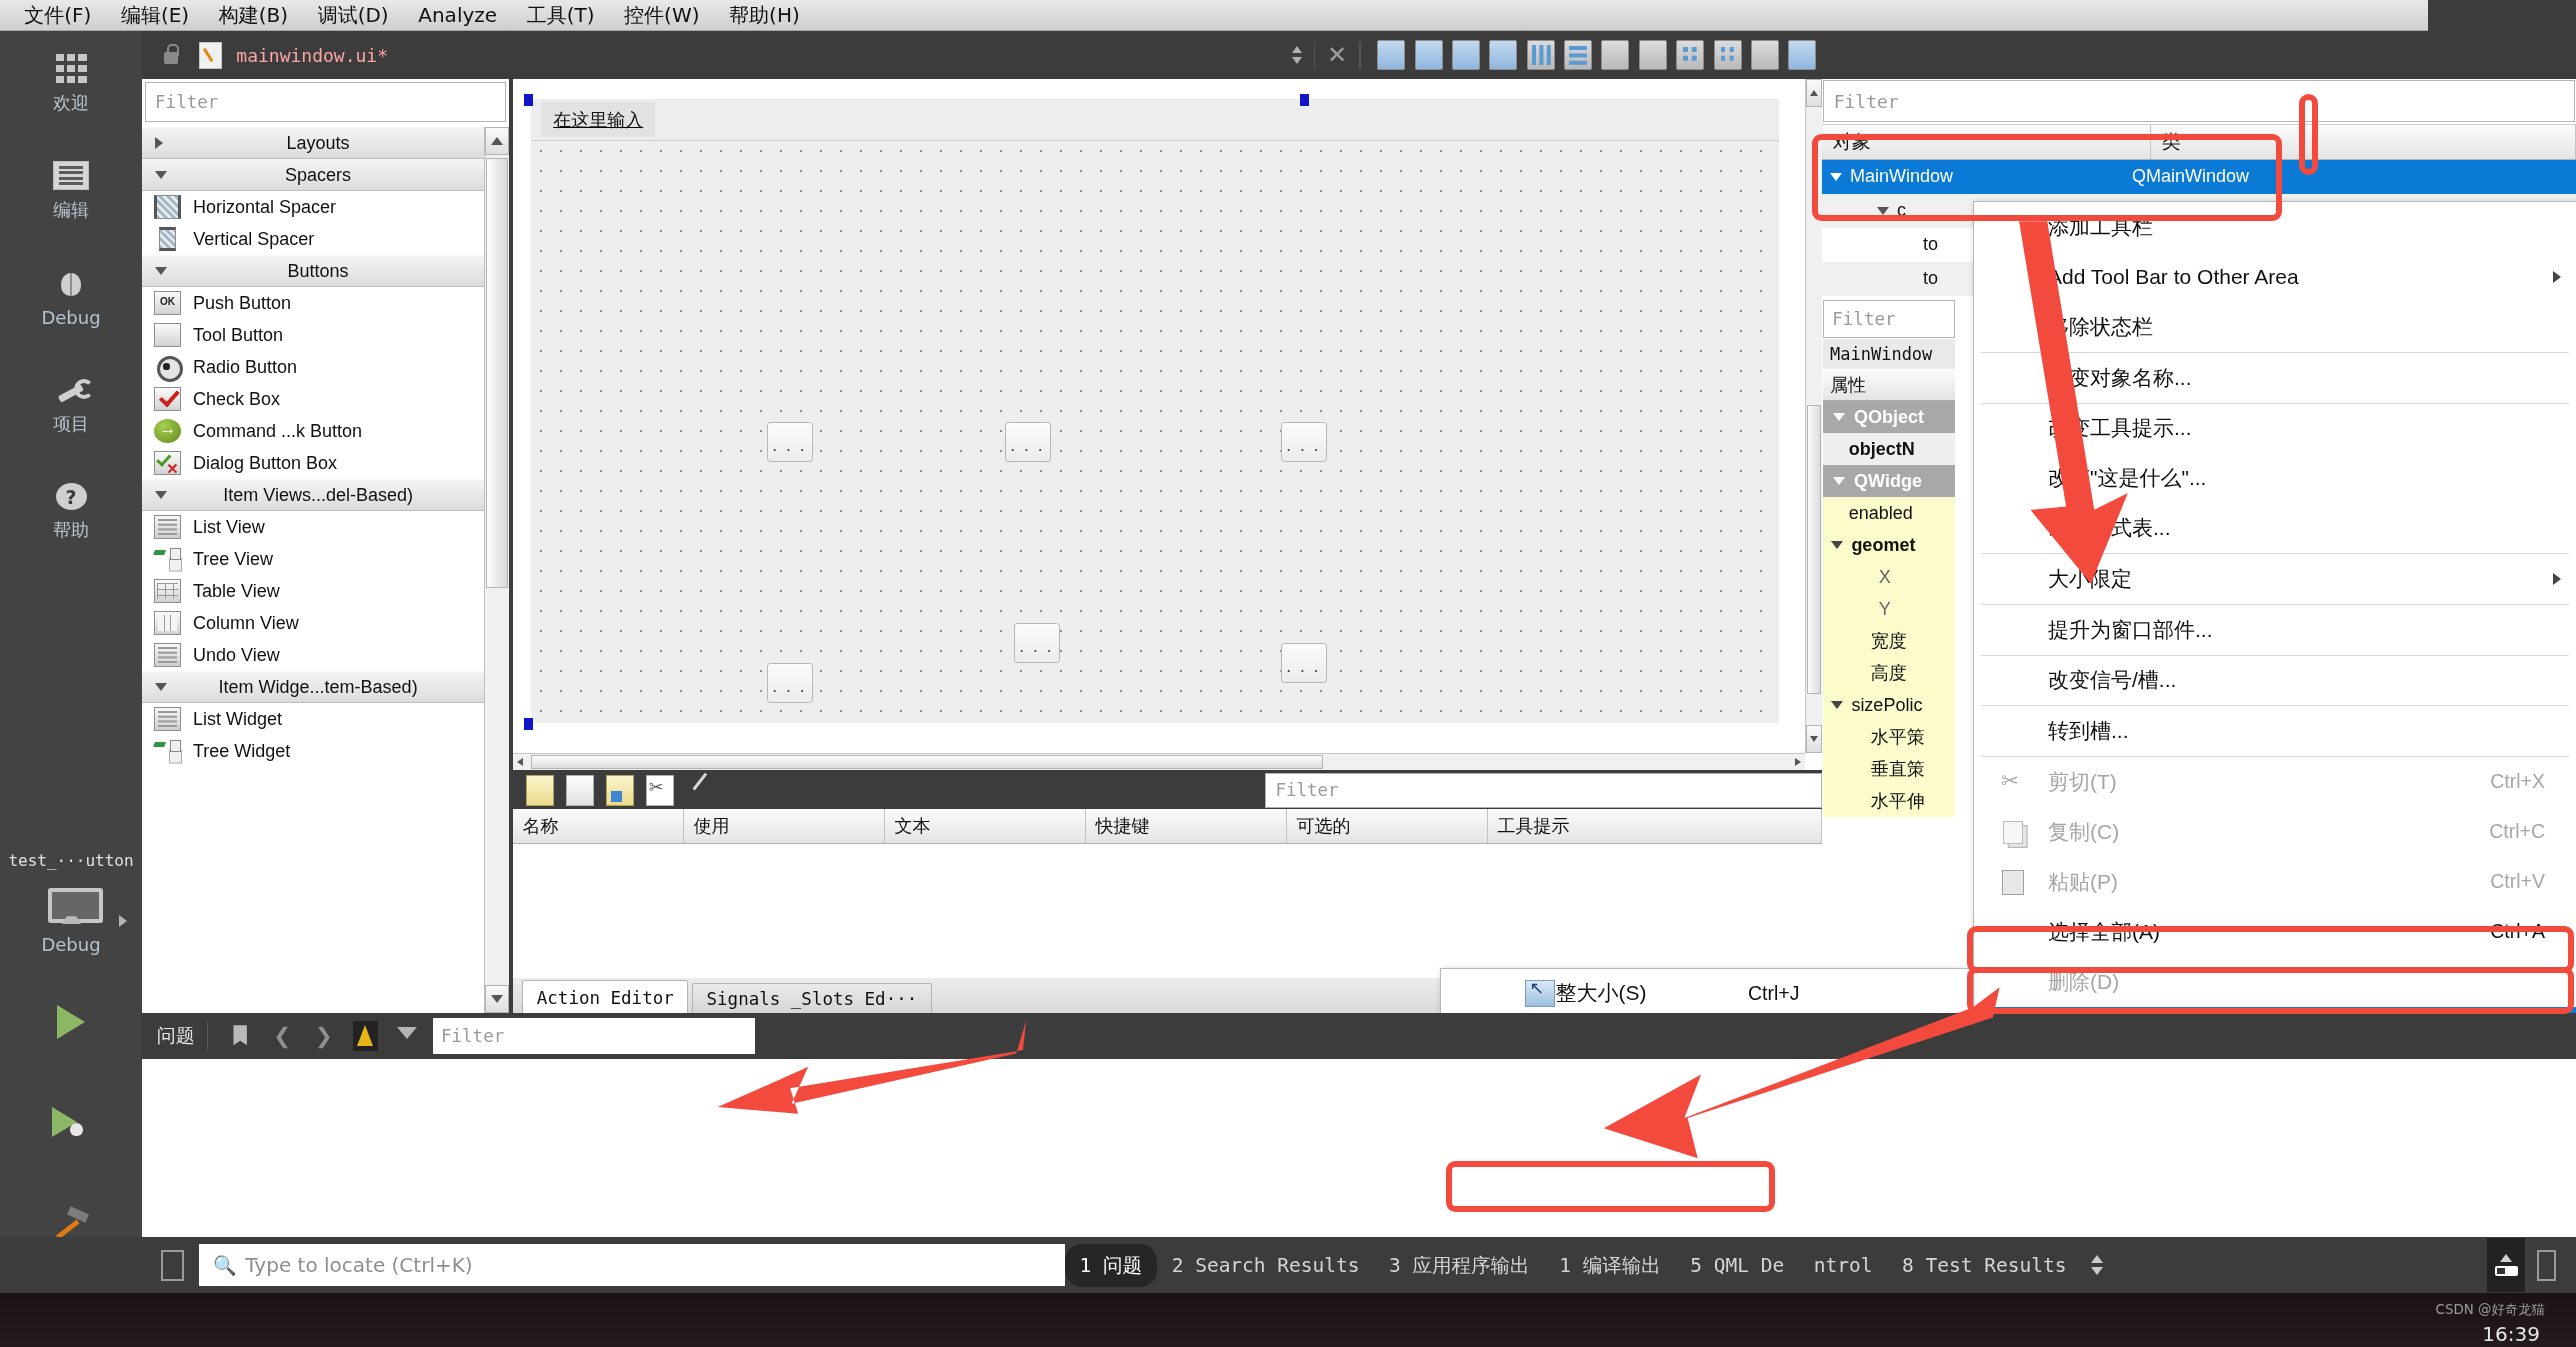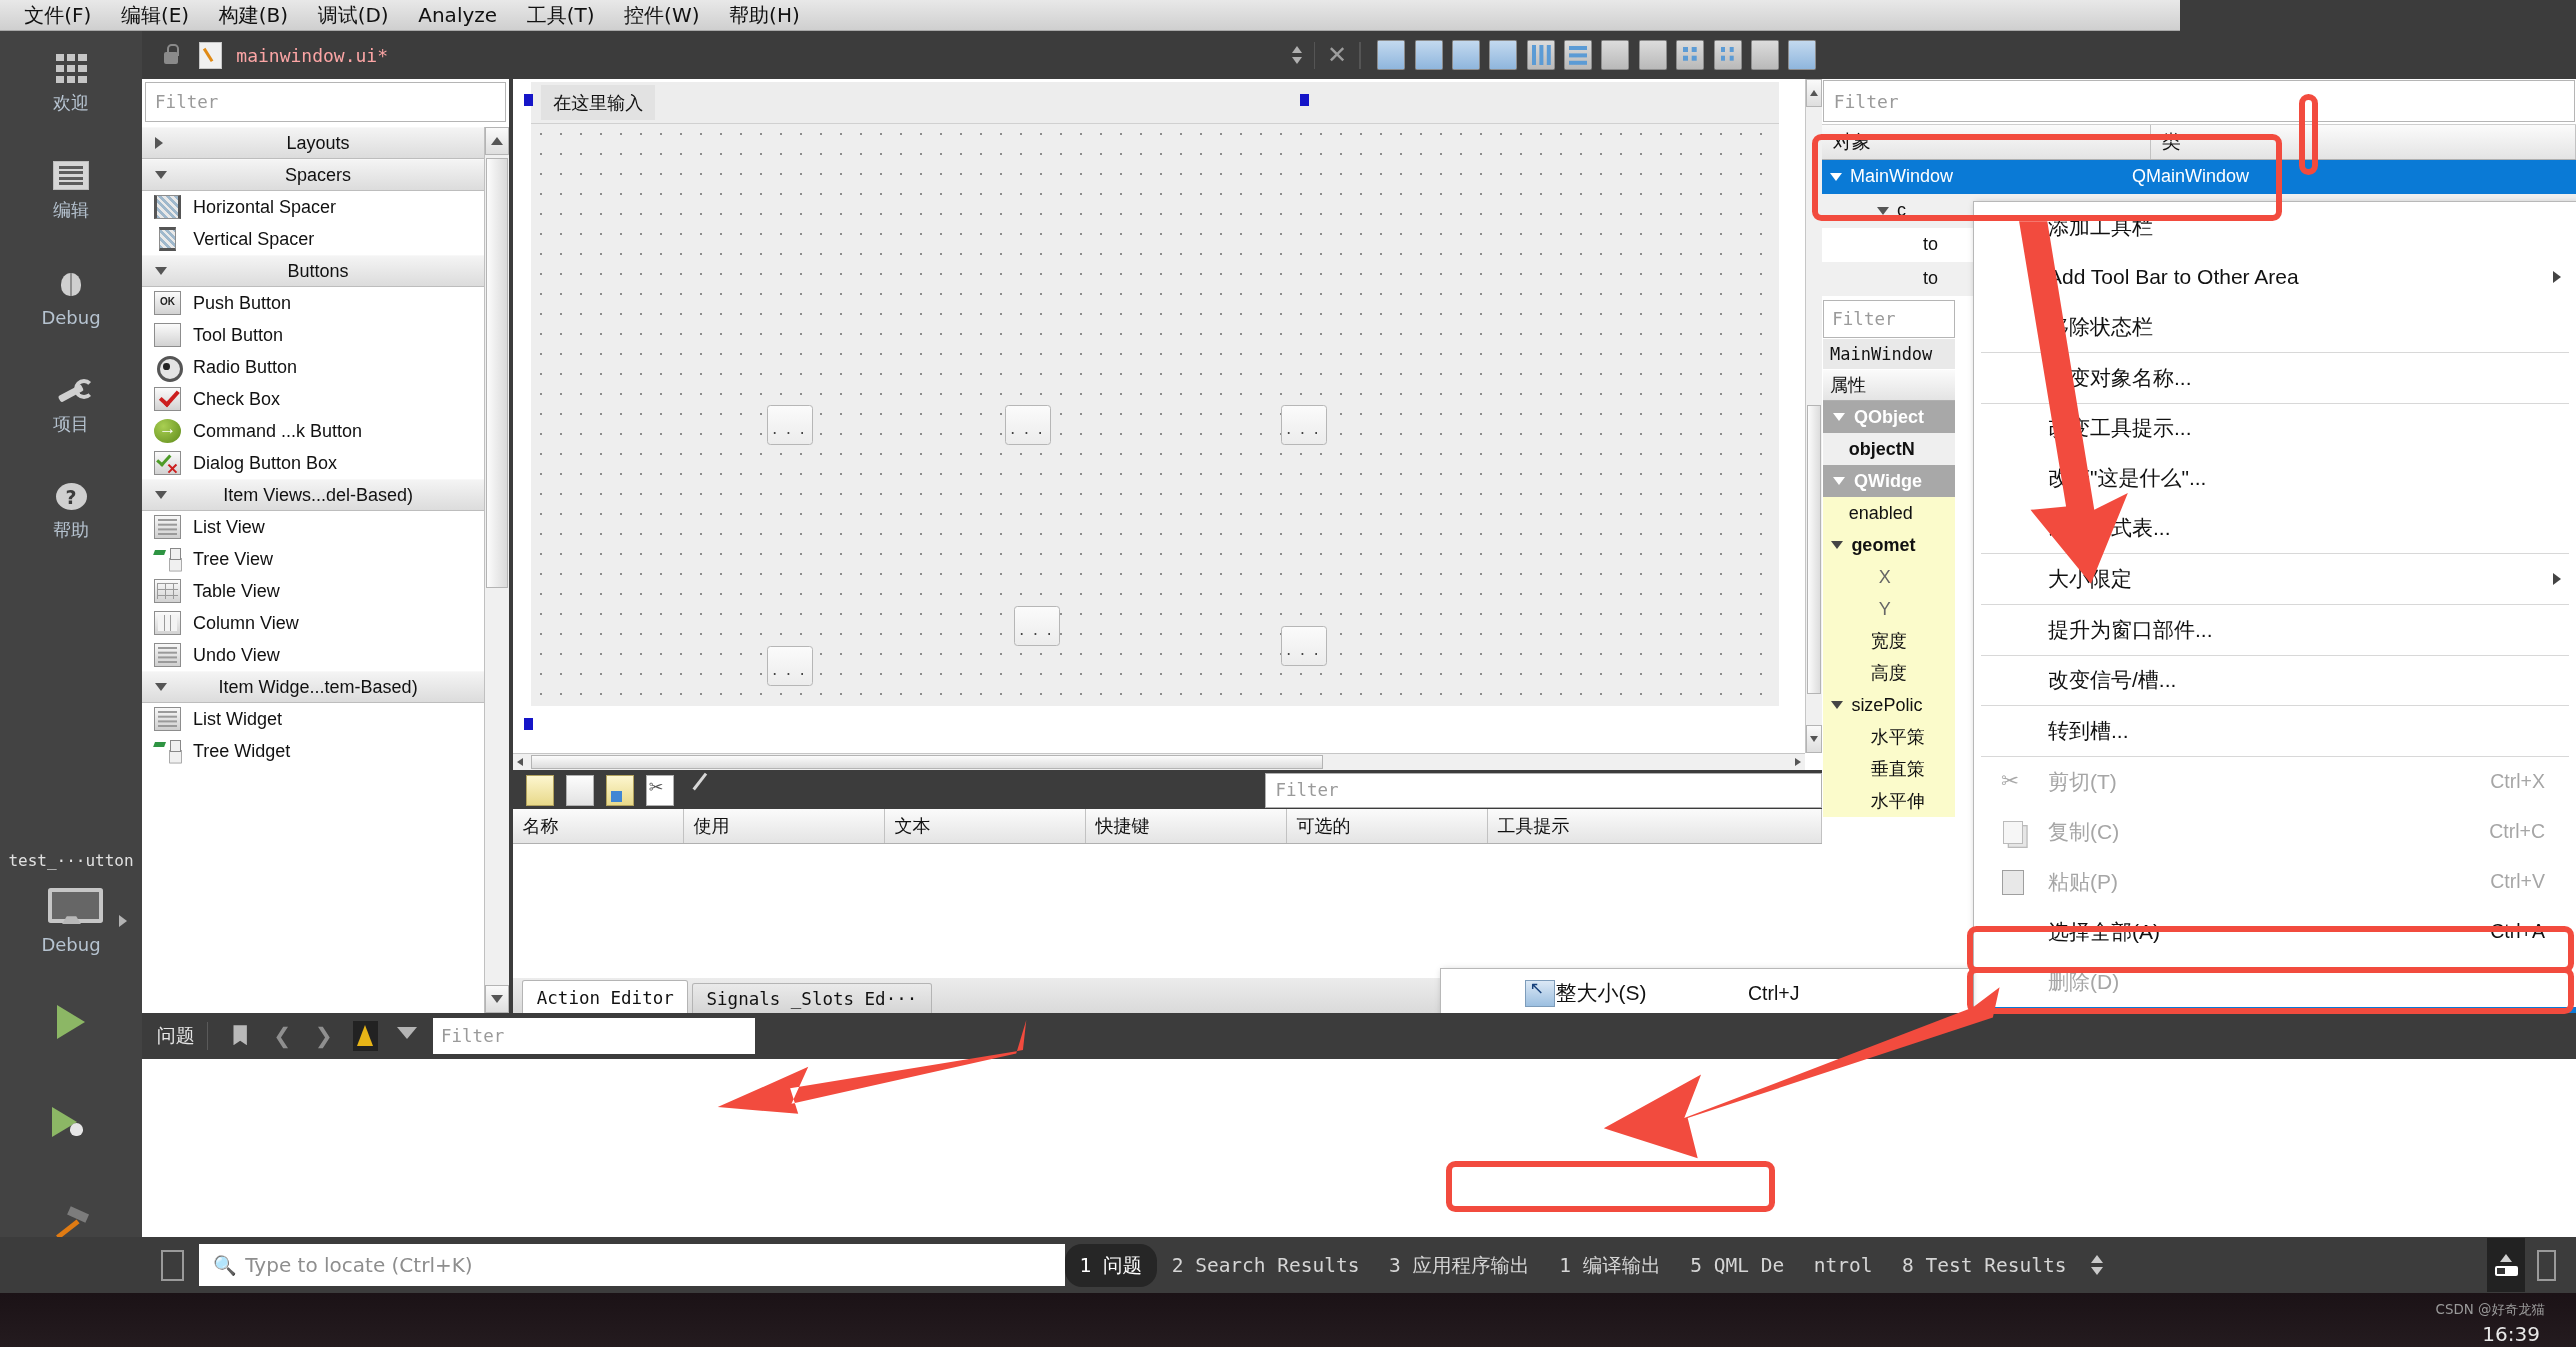--- a/index.html
+++ b/index.html
@@ -1,20 +1,20 @@
 <!DOCTYPE html>
 <html style="font-size:10.7px"><head>
 <meta charset="utf-8">
 <style>
   * { box-sizing: border-box; margin:0; padding:0; }
   html,body { width:2576px; height:1348px; overflow:hidden; background:#3c3c3c;
     font-family:"Liberation Sans", sans-serif; }
 
   
-  #menubar { position:absolute; left:0; top:0; width:2180px; height:31px;
+  #menubar { position:absolute; left:0; top:0; width:2428px; height:31px;
     background:linear-gradient(#e8e8e8,#cfcfcf); display:flex; align-items:center;
     padding-left:9.4px; border-bottom:0.7px solid #a8a8a8; }
   .menu-item { font-size:20px; color:#111; padding:0 14.8px; white-space:nowrap;
     font-family:"DejaVu Sans", sans-serif; }
 
   
   #modebar { position:absolute; left:0; top:31px; width:142px; height:1250px;
     background:#434343; }
   .mode { position:relative; width:142px; height:107px; display:flex; flex-direction:column;
     align-items:center; justify-content:center; color:#b9c6d1; font-size:18px;
@@ -137,22 +137,22 @@
       linear-gradient(to bottom,#9a9a9a 1.3px,transparent 1.3px) 0 0/100% 6px;}
   .ic.colv:after{content:"";position:absolute;left:3.4px;top:2.7px;right:3.4px;bottom:2.7px;
     background:linear-gradient(to right,#f4f4f4 32%,#9a9a9a 32% 36%,#f4f4f4 36% 64%,#9a9a9a 64% 68%,#f4f4f4 68%);}
   .wb-scrollbar { position:absolute; right:0; top:48px; width:25.5px; bottom:0; background:#f0f0f0; border-left:0.7px solid #c0c0c0; }
   .wb-thumb { position:absolute; left:1.3px; right:1.3px; top:31px; height:430px; background:linear-gradient(to right,#fcfcfc,#dadada); border:0.7px solid #b4b4b4; }
   .sb-arrow { height:28px; display:flex; align-items:center; justify-content:center; background:linear-gradient(#fafafa,#dedede); border:0.7px solid #b4b4b4; }
   .sb-arrow.bot { position:absolute; bottom:0; left:0; right:0; }
 
   
   #canvaswrap { position:absolute; left:513px; top:79px; width:1309px; height:691px; background:#fff; }
-  #formcanvas { position:absolute; left:17.5px; top:3px; width:1248px; height:624px;
-    background:#eeeeee; }
+  #formcanvas { position:absolute; left:17.5px; top:20px; width:1248px; height:624px;
+    background:#eeeeee;text-decoration:underline; }
   #menubarstrip { height:42px; background:#ededed; border-bottom:0.7px solid #d0d0d0; display:flex; align-items:center; }
   #typehere { background:#e2e2e2; color:#111; font-size:18px; padding:5.4px 12px; margin-left:10.7px;
     font-family:"DejaVu Sans", sans-serif; }
   #dotgrid { position:absolute; left:0; right:0; top:42px; bottom:0;
     background-image:radial-gradient(#8d8d8d 0.9px, transparent 1.1px);
     background-size:20px 20px; }
   .ph-btn { position:absolute; width:46px; height:40px; background:linear-gradient(#fbfbfb,#ececec);
     border:1.3px solid #b6b6b6; border-radius:3.4px; display:flex; align-items:flex-end; justify-content:center;
     color:#444; font-size:17.5px; letter-spacing:2px; padding-bottom:5.4px; }
   .handle { position:absolute; width:9.4px; height:12px; background:#1515c8; }

